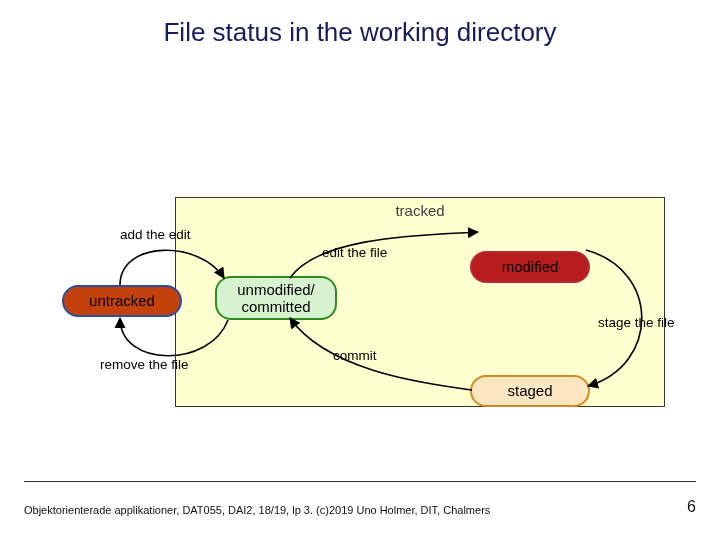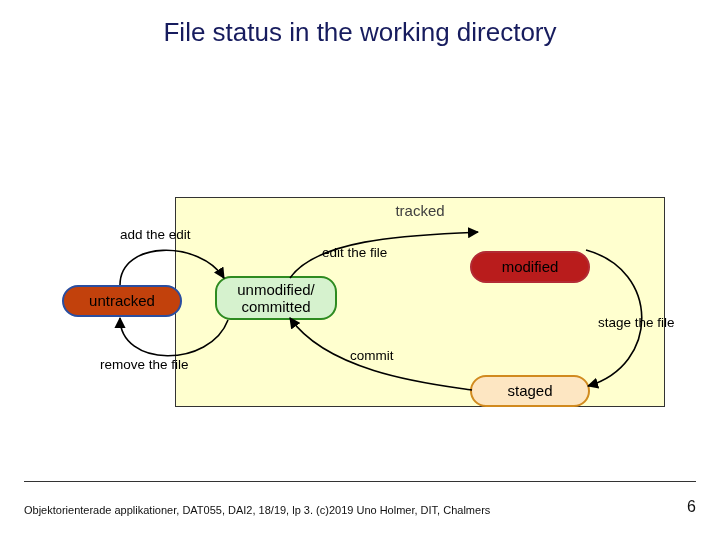--- a/index.html
+++ b/index.html
@@ -36,21 +36,21 @@
     background: #b91c1c; border: 2px solid #b22b35; margin-top: 21px;
   }
   .staged {
     left: 470px; top: 375px; width: 120px; height: 32px;
     background: #fde6c2; border: 2px solid #d18a1f;
   }
   .edge-label { position: absolute; font-size: 13.5px; color: #000; }
   .lbl-add    { left: 120px; top: 227px; }
   .lbl-edit   { left: 322px; top: 245px; }
   .lbl-remove { left: 100px; top: 357px; }
-  .lbl-commit { left: 350px; top: 348px; text-align: center; }
+  .lbl-commit { left: 333px; top: 348px; text-align: center; }
   .lbl-stage  { left: 570px; top: 315px; margin-left: 28px; }
   svg.arrows { position: absolute; left: 0; top: 0; width: 720px; height: 540px; pointer-events: none; }
   .footer {
     position: absolute; left: 24px; right: 24px; bottom: 24px;
     border-top: 1px solid #333; padding-top: 16px;
     display: flex; justify-content: space-between; align-items: flex-end;
     font-size: 11px; color: #111;
   }
   .pagenum { font-size: 16px; }
 </style>

